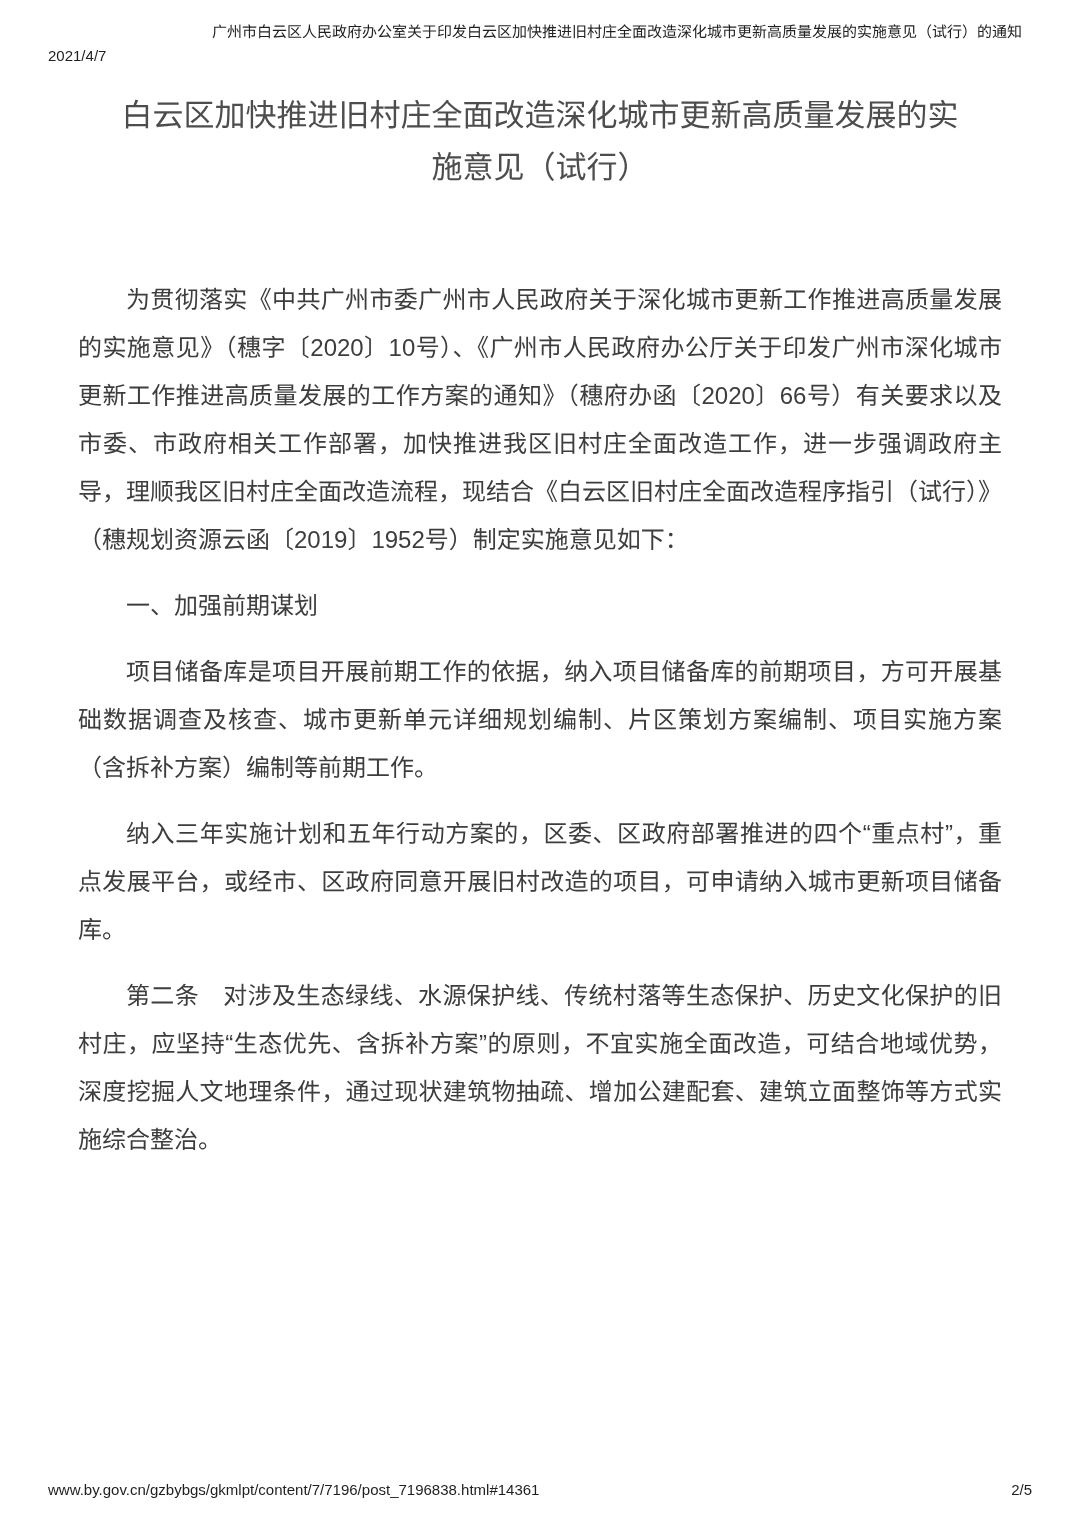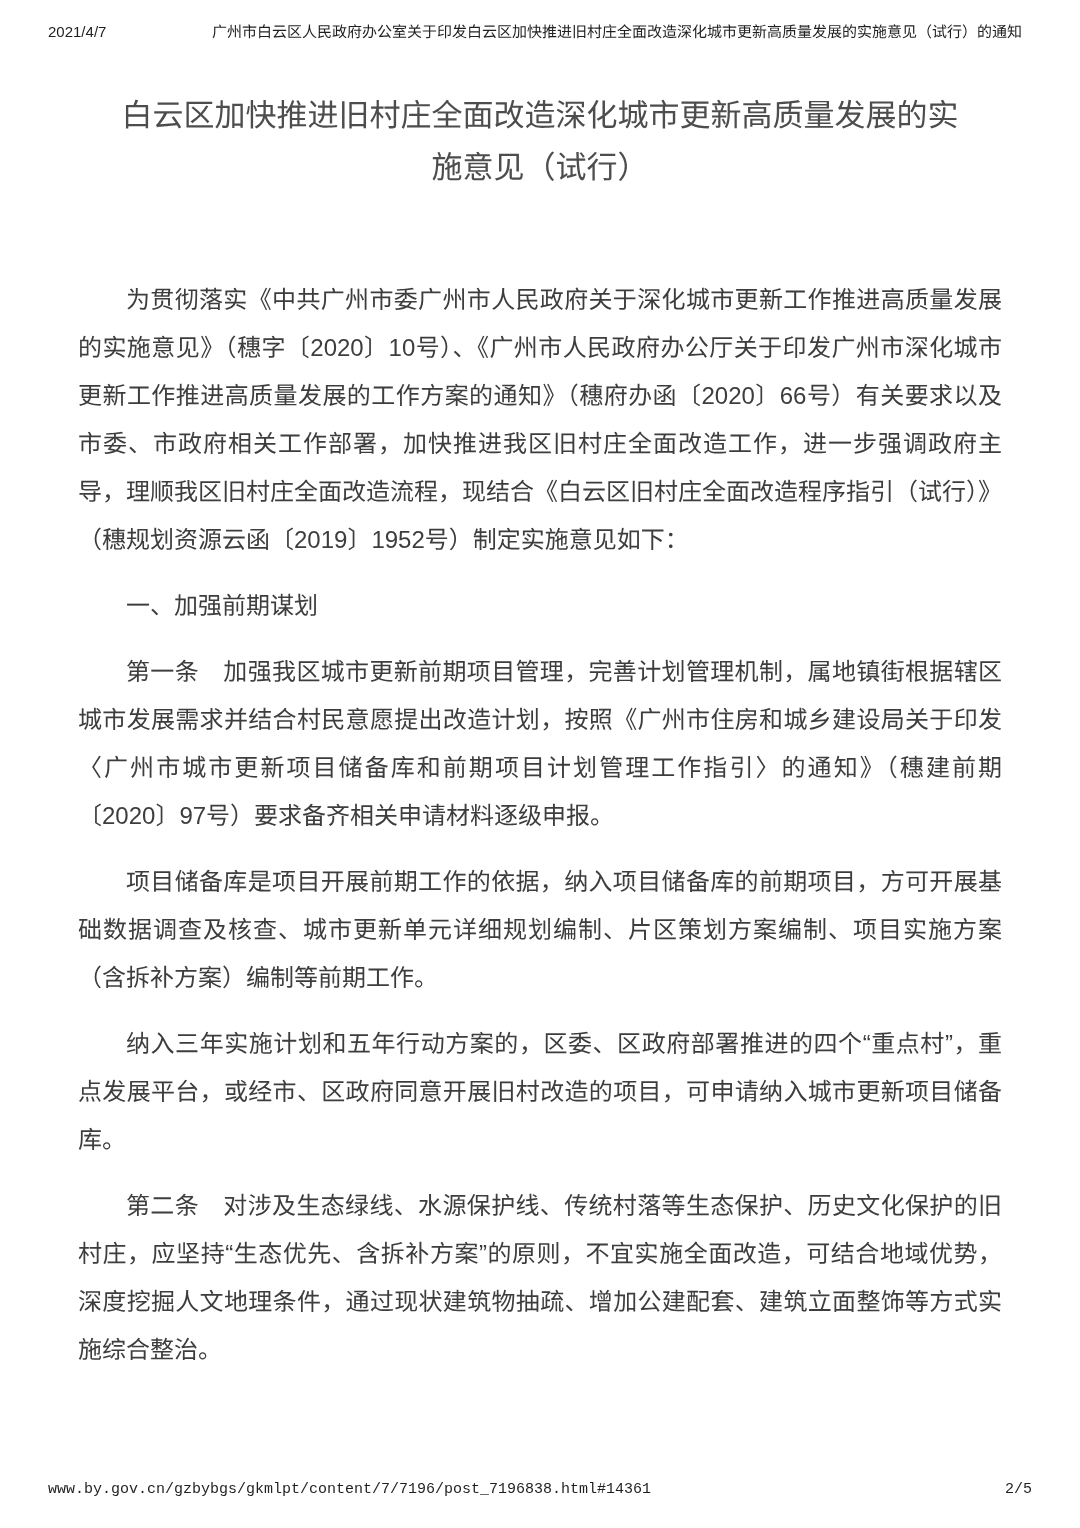--- a/index.html
+++ b/index.html
@@ -19,38 +19,37 @@
     position: absolute;
     top: 22px;
     left: 48px;
     right: 48px;
     display: flex;
     align-items: flex-start;
     font-size: 15px;
     color: #1f1f1f;
     line-height: 20px;
   }
-  .ph-date { white-space: nowrap; }
+  .ph-date { white-space: nowrap; margin-top: 24px; }
   .ph-doc-title {
     flex: 1;
     text-align: right;
     padding: 0 10px;
   }
   .print-footer {
     position: absolute;
     left: 48px;
     right: 48px;
     bottom: 28px;
     display: flex;
     justify-content: space-between;
     align-items: flex-start;
     font-size: 15px;
     color: #1f1f1f;
     line-height: 20px;
-    font-family: Liberation Mono, monospace;
   }
   
   .content {
     position: absolute;
     top: 0;
     left: 78px;
     width: 924px;
   }
   .pub-date {
     margin-top: 58px;
@@ -88,21 +87,20 @@
   </div>
 
   <div class="content">
 
     <h1 class="doc-title">白云区加快推进旧村庄全面改造深化城市更新高质量发展的实施意见（试行）</h1>
 
     <p class="body-para">为贯彻落实《中共广州市委广州市人民政府关于深化城市更新工作推进高质量发展的实施意见》（穗字〔2020〕10号）、《广州市人民政府办公厅关于印发广州市深化城市更新工作推进高质量发展的工作方案的通知》（穗府办函〔2020〕66号）有关要求以及市委、市政府相关工作部署，加快推进我区旧村庄全面改造工作，进一步强调政府主导，理顺我区旧村庄全面改造流程，现结合《白云区旧村庄全面改造程序指引（试行）》（穗规划资源云函〔2019〕1952号）制定实施意见如下：</p>
 
     <p class="body-para">一、加强前期谋划</p>
 
-    <p class="body-para">第一条　加强我区城市更新前期项目管理，完善计划管理机制，属地镇街根据辖区城市发展需求并结合村民意愿提出改造计划，按照《广州市住房和城乡建设局关于印发〈广州市城市更新项目储备库和前期项目计划管理工作指引〉的通知》（穗建前期〔2020〕97号）要求备齐相关申请材料逐级申报。</p>
 
     <p class="body-para">项目储备库是项目开展前期工作的依据，纳入项目储备库的前期项目，方可开展基础数据调查及核查、城市更新单元详细规划编制、片区策划方案编制、项目实施方案（含拆补方案）编制等前期工作。</p>
 
     <p class="body-para">纳入三年实施计划和五年行动方案的，区委、区政府部署推进的四个“重点村”，重点发展平台，或经市、区政府同意开展旧村改造的项目，可申请纳入城市更新项目储备库。</p>
 
     <p class="body-para">第二条　对涉及生态绿线、水源保护线、传统村落等生态保护、历史文化保护的旧村庄，应坚持“生态优先、含拆补方案”的原则，不宜实施全面改造，可结合地域优势，深度挖掘人文地理条件，通过现状建筑物抽疏、增加公建配套、建筑立面整饰等方式实施综合整治。</p>
   </div>
 
   <div class="print-footer">
     <span>www.by.gov.cn/gzbybgs/gkmlpt/content/7/7196/post_7196838.html#14361</span>

